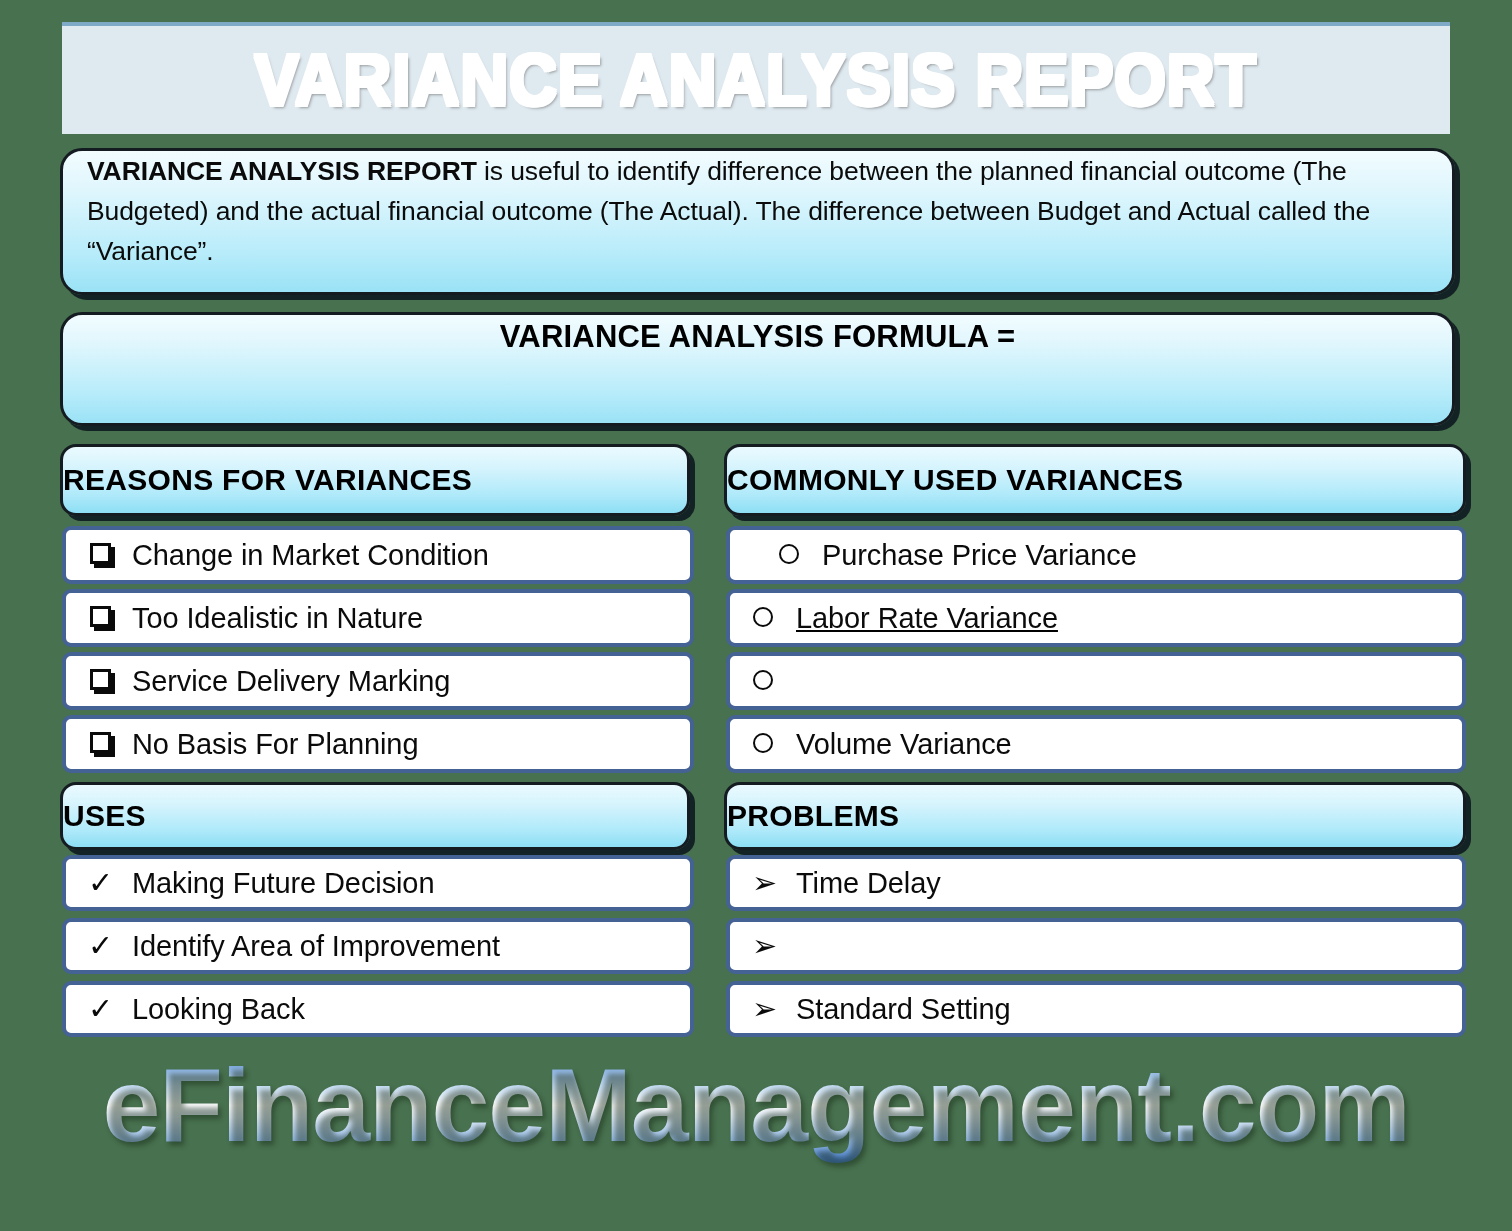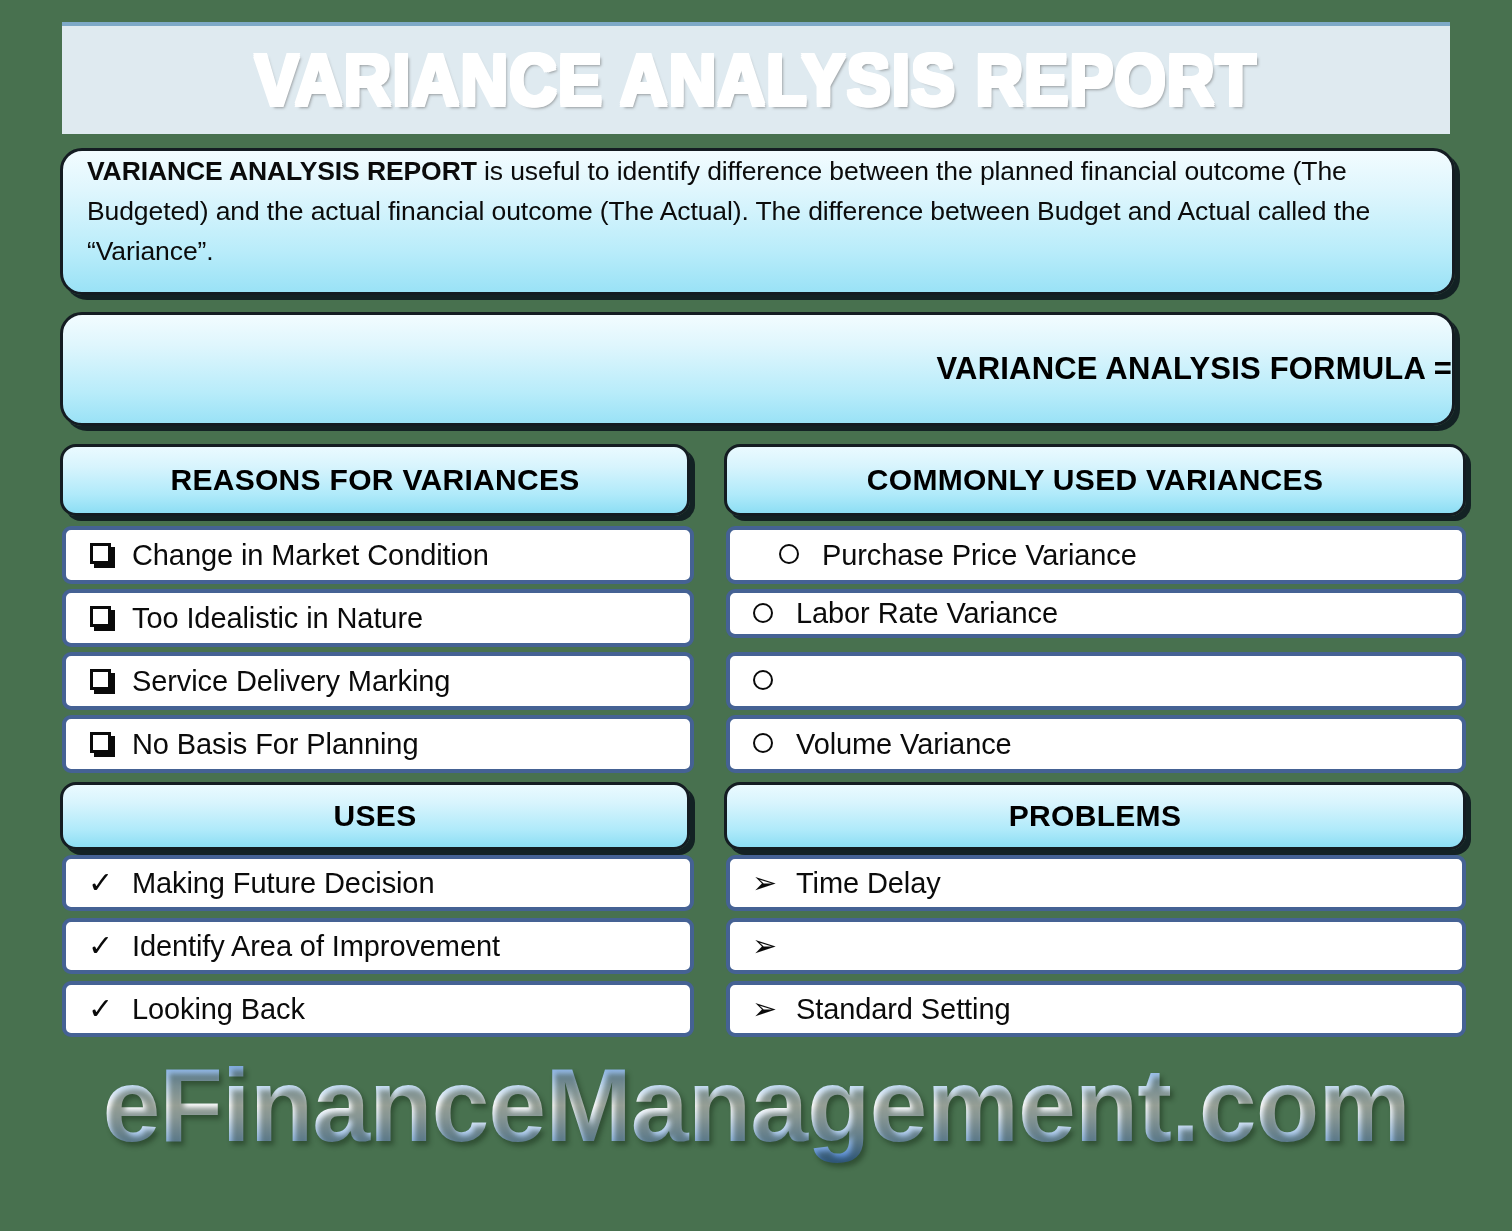--- a/index.html
+++ b/index.html
@@ -73,22 +73,22 @@
     letter-spacing: -0.1px;
   }
   .desc-text b { font-weight: bold; }
 
   .formula-panel {
     left: 60px;
     top: 312px;
     width: 1395px;
     height: 114px;
     display: flex;
-    flex-direction: column;
-    align-items: flex-end;
+    flex-direction: row;
+    align-items: flex-start;
     justify-content: center;
   }
   .formula-line {
     font-family: "Liberation Sans Narrow", "Liberation Sans", sans-serif;
     font-size: 31px;
     font-weight: bold;
     color: #000;
     line-height: 44px;
     letter-spacing: 0.2px;
     white-space: nowrap;
@@ -97,21 +97,21 @@
   
   .sec-header {
     position: absolute;
     box-sizing: border-box;
     background: linear-gradient(to bottom, #eafaff 0%, #d7f4fd 30%, #b0eafa 72%, #8ddef4 100%);
     border: 3px solid #141c22;
     border-radius: 16px;
     box-shadow: 5px 5px 0 rgba(10,20,28,0.85);
     display: flex;
     align-items: center;
-    justify-content: center;
+    justify-content: flex-start;
   }
   .sec-header-text {
     font-family: "Liberation Sans Narrow", "Liberation Sans", sans-serif;
     font-size: 30px;
     font-weight: bold;
     color: #000;
     letter-spacing: 0.3px;
     white-space: nowrap;
   }
 
@@ -225,21 +225,21 @@
   <span class="row-label">No Basis For Planning</span>
 </div>
 
 <div class="sec-header" style="left:724px; top:444px; width:742px; height:72px;">
   <span class="sec-header-text">COMMONLY USED VARIANCES</span>
 </div>
 <div class="list-row" style="left:726px; top:526px; width:740px; height:58px;padding-left:48px;">
   <span class="bullet"><span class="bullet-o"></span></span>
   <span class="row-label">Purchase Price Variance</span>
 </div>
-<div class="list-row" style="left:726px; top:589px; width:740px; height:49px;">
+<div class="list-row" style="left:726px; top:589px; width:740px; height:58px;text-decoration:underline;">
   <span class="bullet"><span class="bullet-o"></span></span>
   <span class="row-label">Labor Rate Variance</span>
 </div>
 <div class="list-row" style="left:726px; top:652px; width:740px; height:58px;">
   <span class="bullet"><span class="bullet-o"></span></span>
 </div>
 <div class="list-row" style="left:726px; top:715px; width:740px; height:58px;">
   <span class="bullet"><span class="bullet-o"></span></span>
   <span class="row-label">Volume Variance</span>
 </div>

